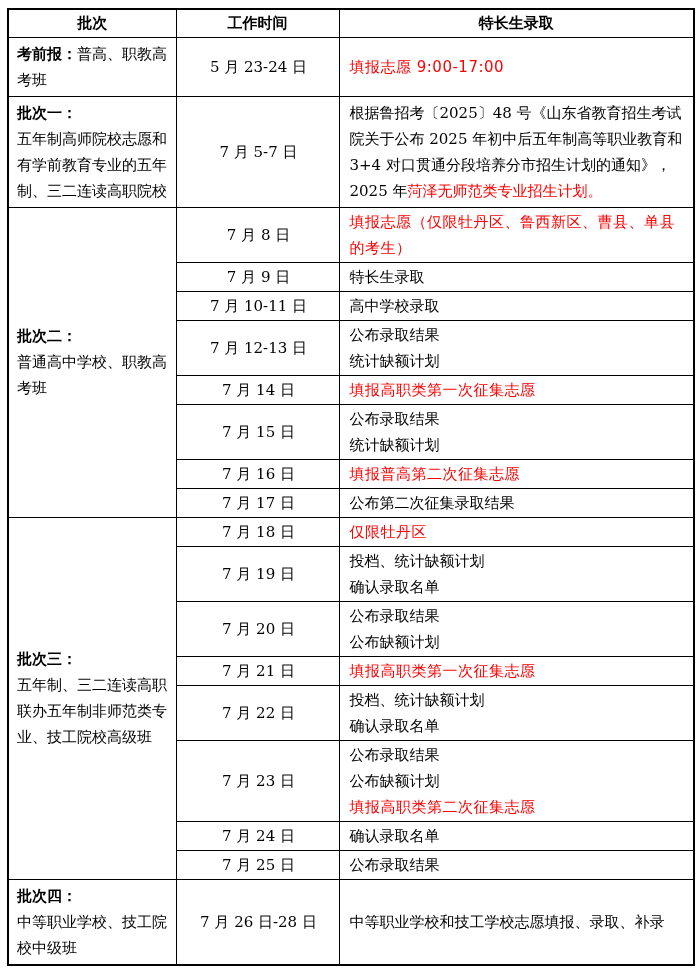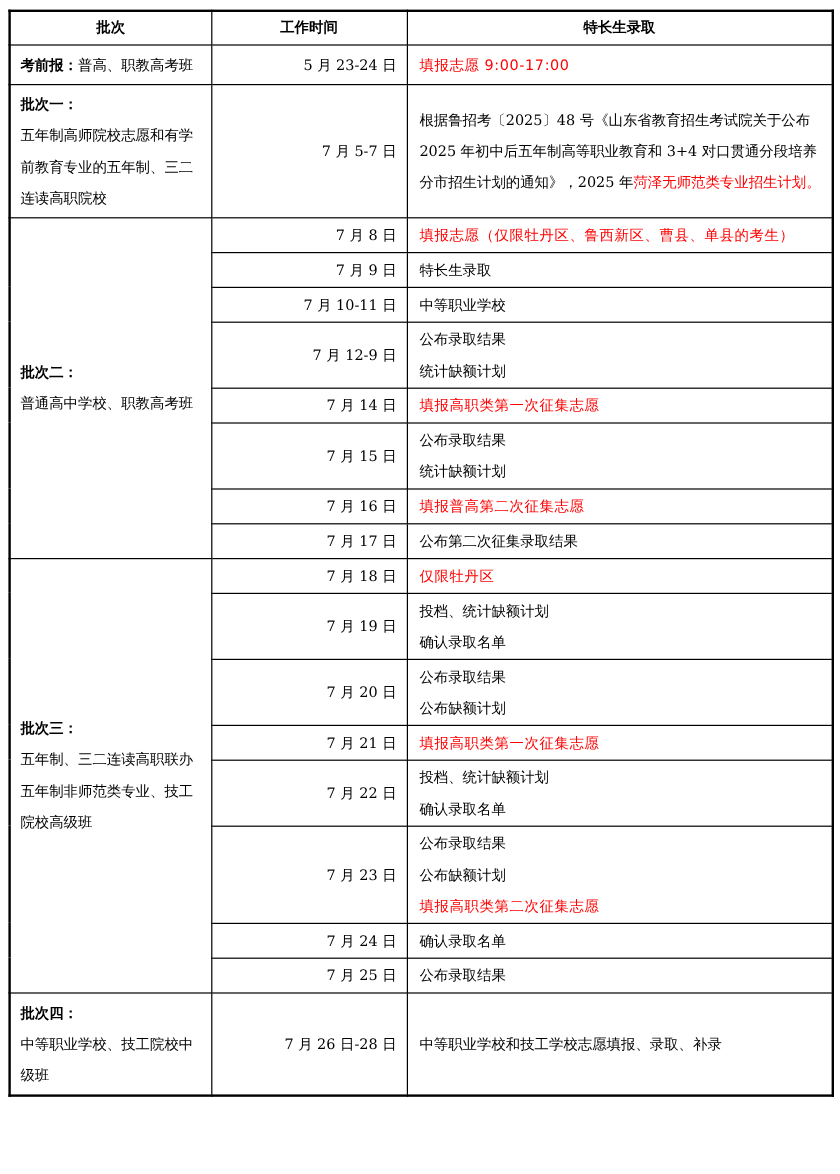--- a/index.html
+++ b/index.html
@@ -20,21 +20,21 @@
     width: 686px;
     border-collapse: collapse;
     table-layout: fixed;
     border: 2px solid #000;
   }
   col.c-batch { width: 168px; }
   col.c-time  { width: 163px; }
   col.c-arr   { width: 355px; }
   th, td {
     border: 1px solid #000;
-    font-size: 12px;
+    font-size: 15px;
     vertical-align: middle;
     padding: 1px 8px;
   }
   thead th {
     font-weight: bold;
     text-align: center;
     height: 28px;
     line-height: 26px;
     padding: 0 4px;
   }
@@ -42,21 +42,21 @@
     padding: 3px 6px 3px 8px;
     line-height: 26px;
     text-align: left;
     margin-left: 48px;
   }
   .batch-title { font-weight: bold; display: block; }
   .batch-title.inline { display: inline; }
   .batch-desc { display: inline; }
   td.time-cell {
     line-height: 26px;
-    text-align: right;
+    text-align: center;
     padding-left: 10px;
     white-space: nowrap;
   }
   td.arr-cell {
     line-height: 26px;
     text-align: left;
     padding-left: 10px;
     padding-right: 6px;
   }
   .line { line-height: 26px; }
@@ -111,25 +111,25 @@
         </tr>
         <tr class="min1">
           <td class="time-cell">7 月 9 日</td>
           <td class="arr-cell">
             <div class="line"><span>特长生录取</span></div>
           </td>
         </tr>
         <tr class="min1">
           <td class="time-cell">7 月 10-11 日</td>
           <td class="arr-cell">
-            <div class="line"><span>中等职业学校</span></div>
-          </td>
-        </tr>
-        <tr class="min1">
-          <td class="time-cell">7 月 12-9 日</td>
+            <div class="line"><span>高中学校录取</span></div>
+          </td>
+        </tr>
+        <tr class="min1">
+          <td class="time-cell">7 月 12-13 日</td>
           <td class="arr-cell">
             <div class="line"><span>公布录取结果</span></div>
             <div class="line"><span>统计缺额计划</span></div>
           </td>
         </tr>
         <tr class="min1">
           <td class="time-cell">7 月 14 日</td>
           <td class="arr-cell">
             <div class="line"><span class="seg-red sans">填报高职类第一次征集志愿</span></div>
           </td>

